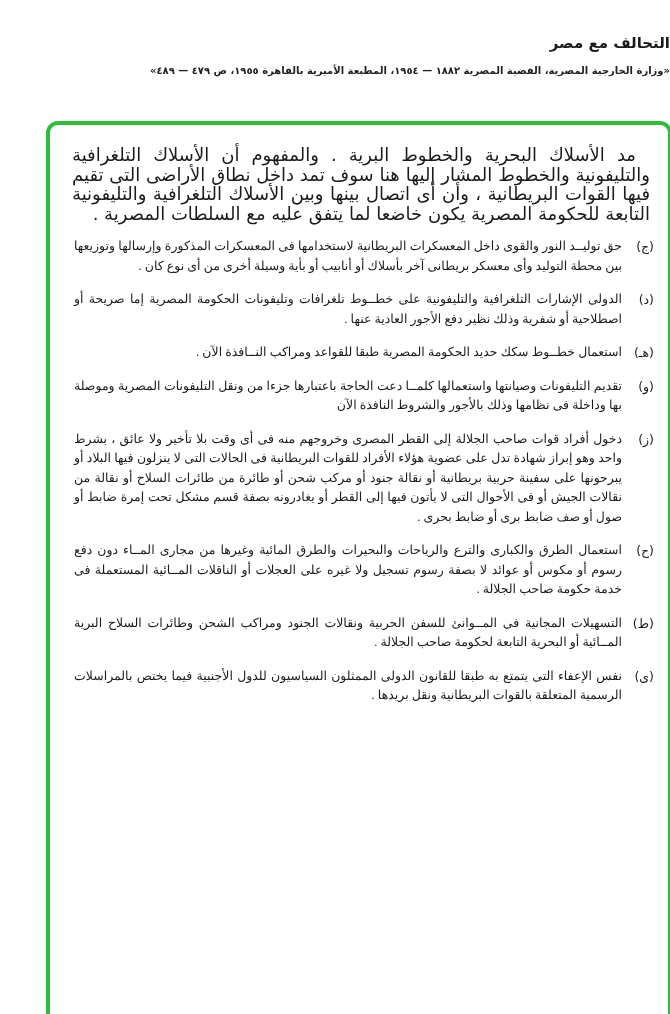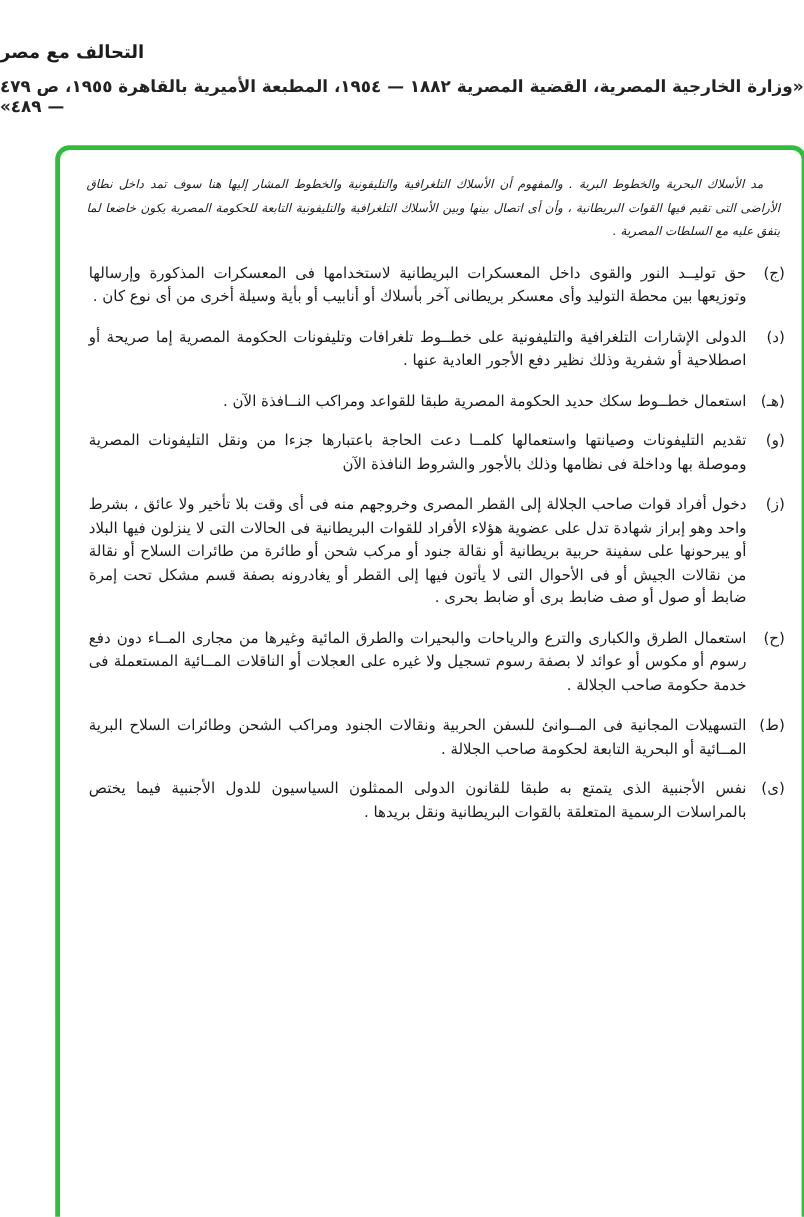--- a/index.html
+++ b/index.html
@@ -13,79 +13,79 @@
     font-family: "DejaVu Sans", "Liberation Sans", sans-serif;
     color: #1b1b1b;
     position: relative;
     overflow: hidden;
   }
   .page-header {
     position: absolute;
     top: 34px;
     left: 0;
     right: 0;
-    text-align: left;
+    text-align: right;
     direction: rtl;
   }
   .doc-title {
     font-size: 15px;
     font-weight: bold;
     margin-bottom: 13px;
   }
   .doc-subtitle {
     font-size: 13px;
     font-weight: bold;
     margin-bottom: 13px;
   }
   .doc-source {
-    font-size: 14px;
+    font-size: 10px;
     font-weight: bold;
     color: #222222;
   }
   .green-box {
     position: absolute;
     left: 46px;
     top: 121px;
     width: 582px;
     height: 869px;
     border: 4px solid var(--highlight, #2fbe3a);
     border-radius: 12px;
     padding: 20px 14px 16px 22px;
     direction: rtl;
     overflow: hidden;
     background: transparent;
   }
   .intro {
-    font-size: 10px;
+    font-size: 18px;
     line-height: 19.5px;
     text-align: justify;
     text-justify: inter-word;
     text-indent: 14px;
     margin: 0 4px 0 0;
-    font-style: italic;
   }
   .item {
     display: flex;
     direction: rtl;
     margin-top: 14px;
   }
   .marker {
     flex: 0 0 32px;
     font-size: 12.5px;
     line-height: 19.5px;
     text-align: right;
   }
   .item-text {
     flex: 1;
     font-size: 12.5px;
     line-height: 19.5px;
     text-align: justify;
     text-justify: inter-word;
     margin: 0;
     padding-left: 2px;
+    font-family: Liberation Serif, serif;
   }
 </style>
 </head>
 <body style="background: rgb(255, 255, 255); color: rgb(27, 27, 27);">
 
 <div class="page-header">
   <div class="doc-title">التحالف مع مصر</div>
   <div class="doc-source">«وزارة الخارجية المصرية، القضية المصرية ١٨٨٢ — ١٩٥٤، المطبعة الأميرية بالقاهرة ١٩٥٥، ص ٤٧٩ — ٤٨٩»</div>
 </div>
 
@@ -123,16 +123,16 @@
     <p class="item-text">استعمال الطرق والكبارى والترع والرياحات والبحيرات والطرق المائية وغيرها من مجارى المــاء دون دفع رسوم أو مكوس أو عوائد لا بصفة رسوم تسجيل ولا غيره على العجلات أو الناقلات المــائية المستعملة فى خدمة حكومة صاحب الجلالة .</p>
   </div>
 
   <div class="item">
     <span class="marker">(ط)</span>
     <p class="item-text">التسهيلات المجانية فى المــوانئ للسفن الحربية ونقالات الجنود ومراكب الشحن وطائرات السلاح البرية المــائية أو البحرية التابعة لحكومة صاحب الجلالة .</p>
   </div>
 
   <div class="item">
     <span class="marker">(ى)</span>
-    <p class="item-text">نفس الأجنبية الذى يتمتع به طبقا للقانون الدولى الممثلون السياسيون للدول الأجنبية فيما يختص بالمراسلات الرسمية المتعلقة بالقوات البريطانية ونقل بريدها .</p>
+    <p class="item-text">نفس الإعفاء التى يتمتع به طبقا للقانون الدولى الممثلون السياسيون للدول الأجنبية فيما يختص بالمراسلات الرسمية المتعلقة بالقوات البريطانية ونقل بريدها .</p>
   </div>
 
 </div>
 
 </body></html>

